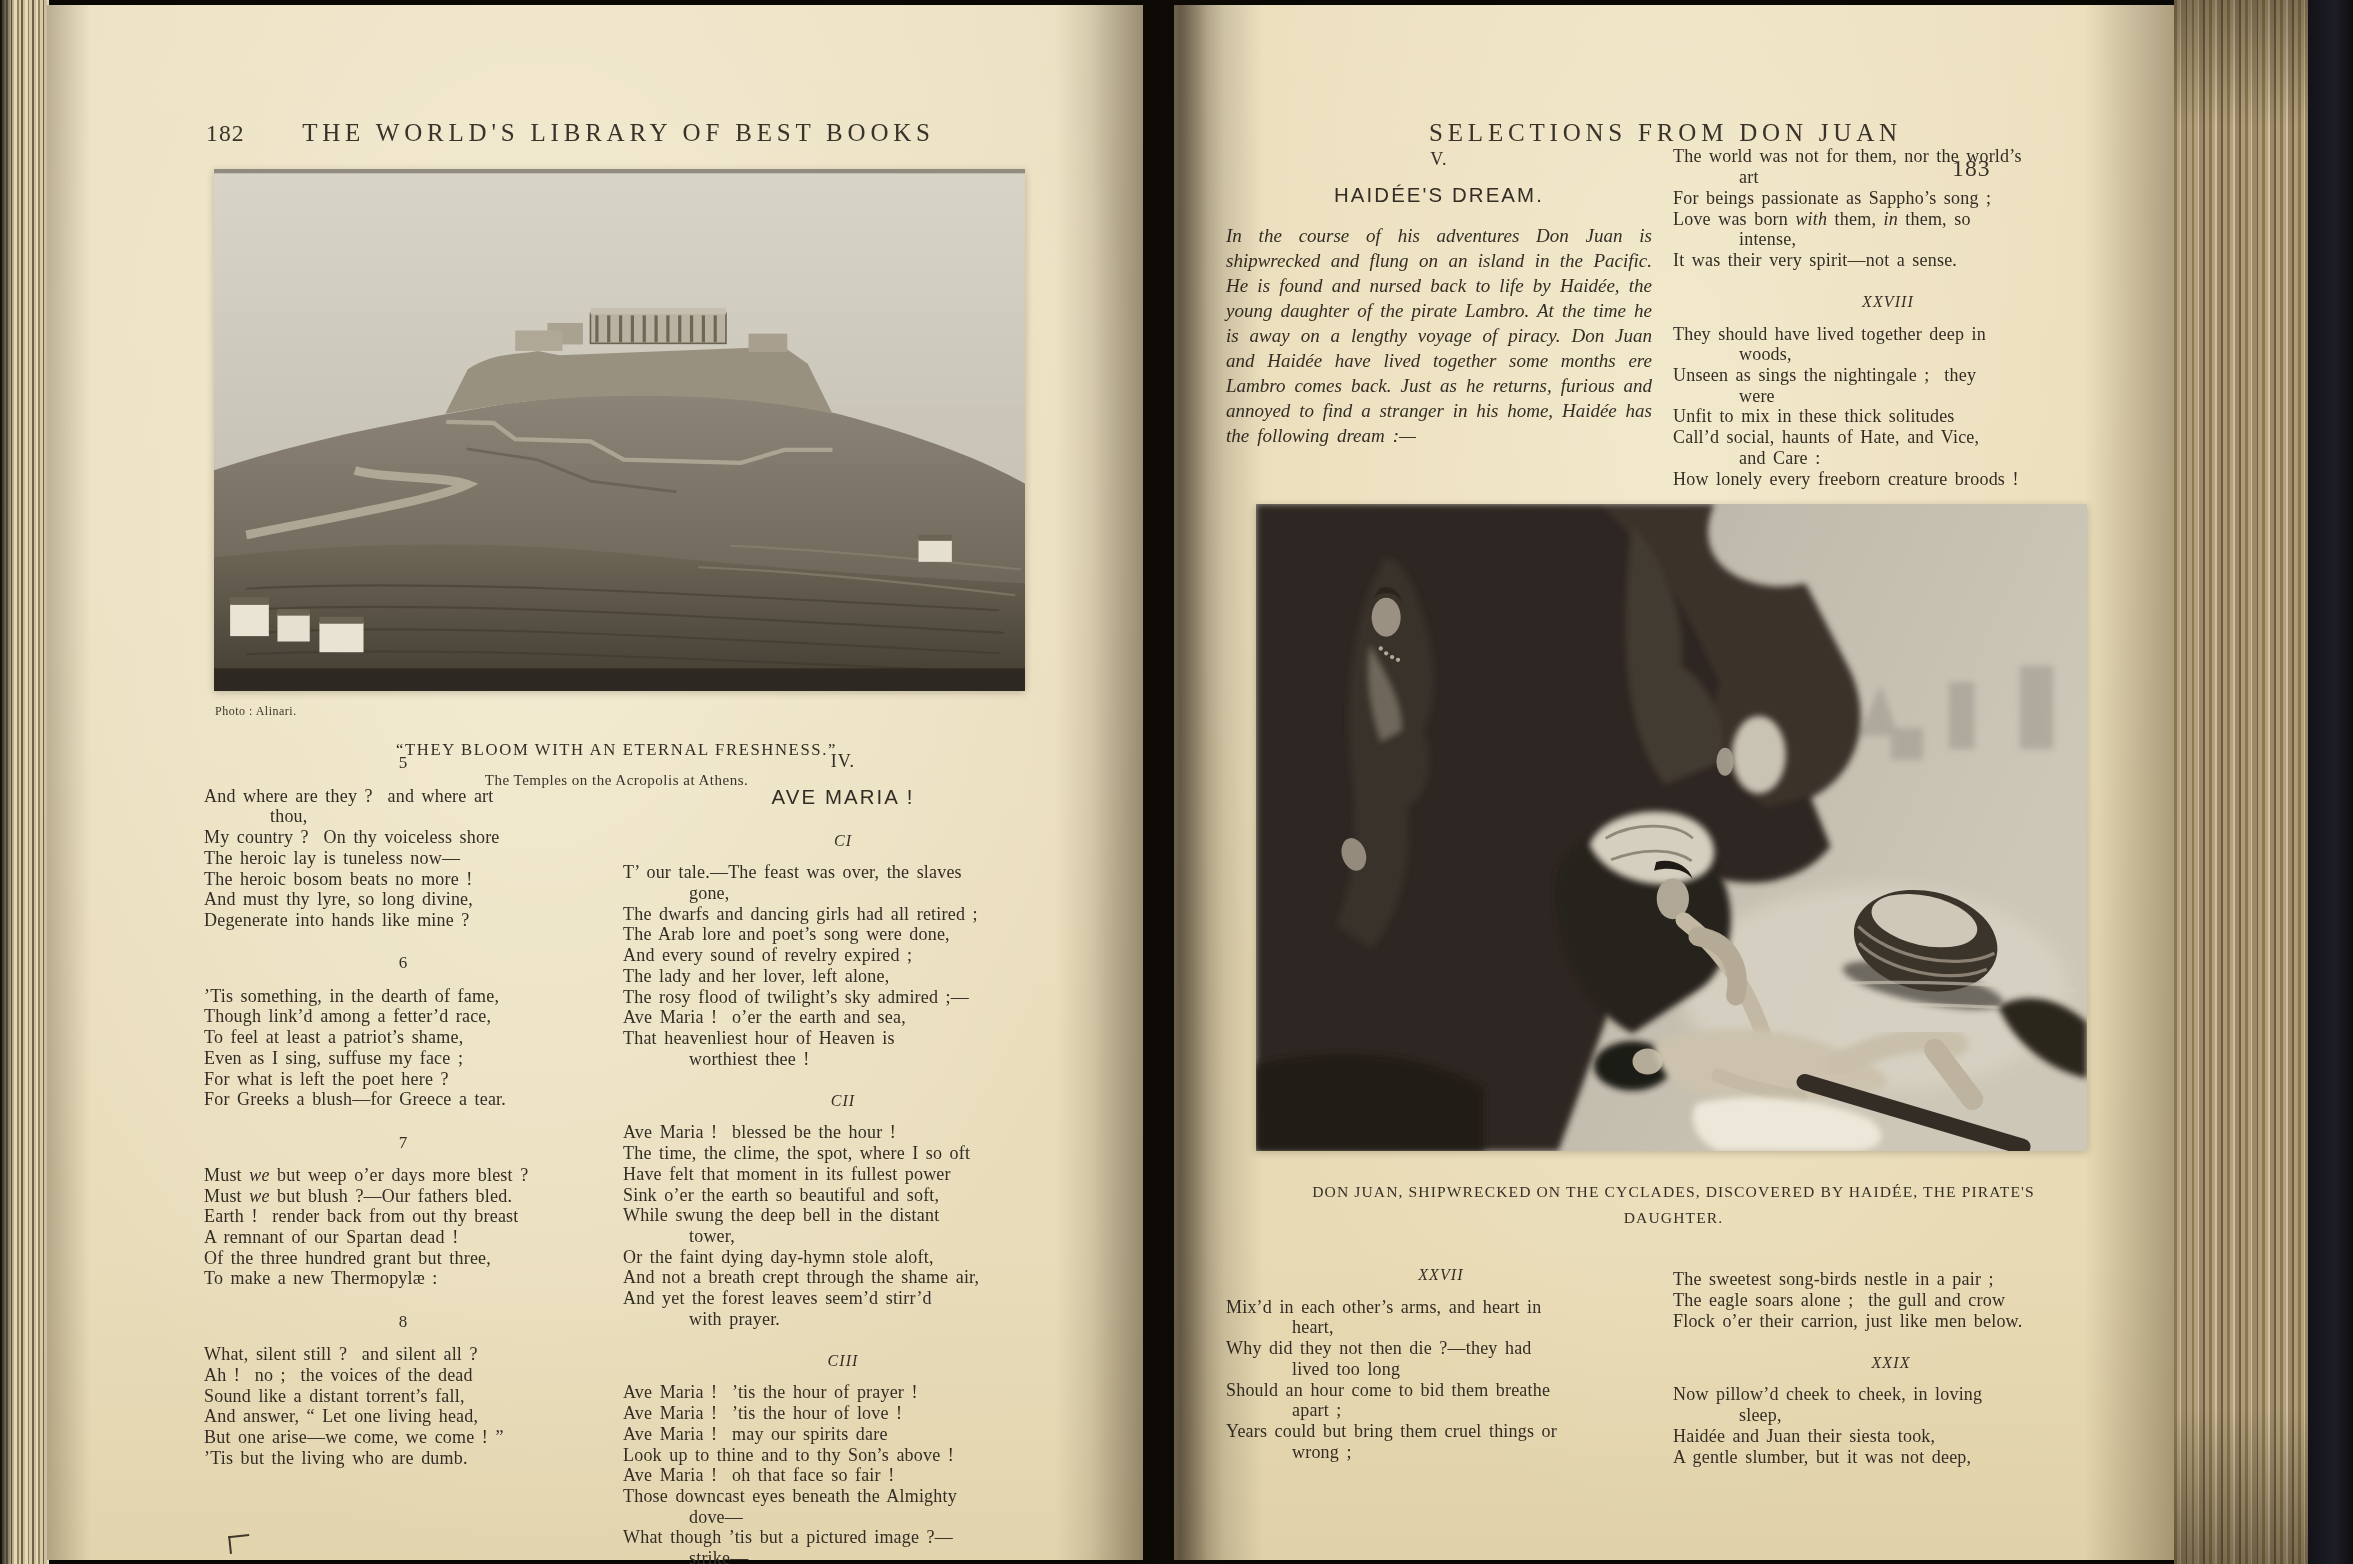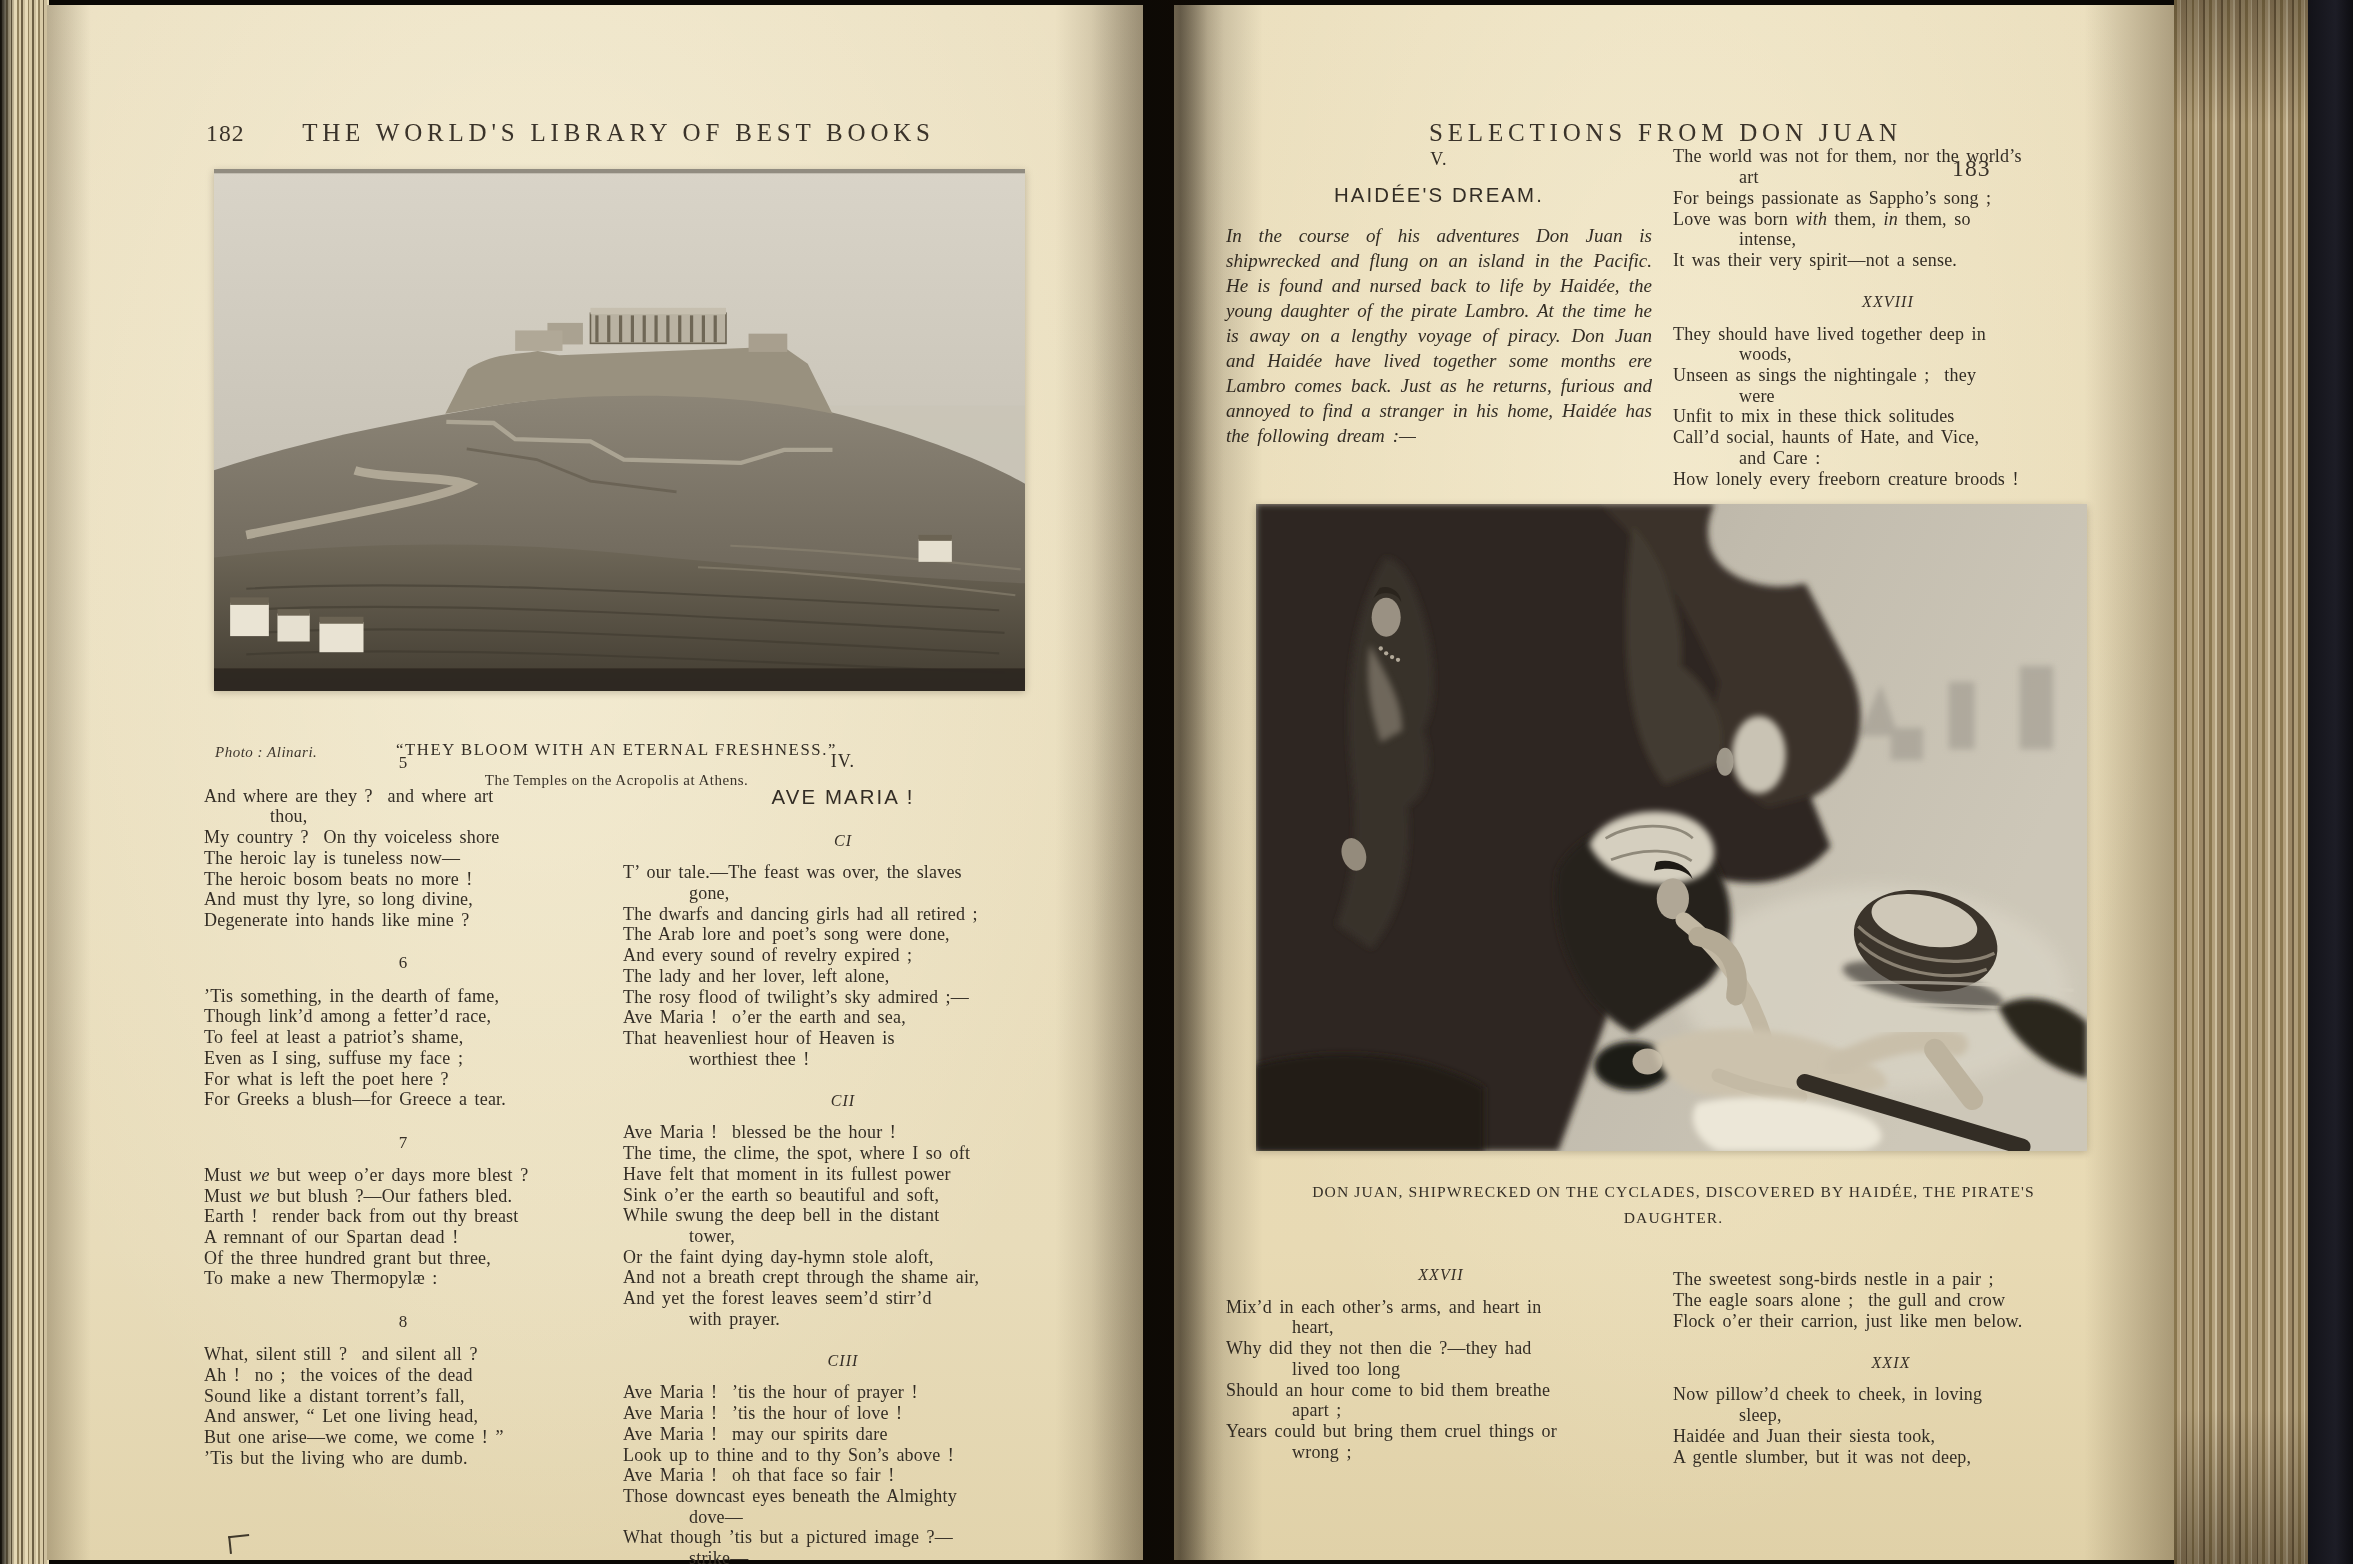--- a/index.html
+++ b/index.html
@@ -56,21 +56,21 @@
   .intro{font-style:italic;font-size:19px;line-height:25px;text-align:justify;text-align-last:left;
     word-spacing:3.2px;margin-top:7.5px;}
 
   
   #acropolis-photo{position:absolute;left:167px;top:164px;width:811px;height:522px;overflow:hidden;
     box-shadow:0 1.6px 7.5px rgba(40,28,10,.25);}
   #haidee-painting{position:absolute;left:82px;top:499px;width:831px;height:647px;overflow:hidden;
     box-shadow:0 1.6px 7.5px rgba(40,28,10,.25);}
   svg{display:block;}
 
-  .photo-credit{position:absolute;left:168px;top:699px;font-style:italic;font-size:15px;letter-spacing:0.5px;color:#3d362d;margin-top:40px;}
+  .photo-credit{position:absolute;left:168px;top:699px;font-size:12px;letter-spacing:0.5px;color:#3d362d;}
   .photo-caption{position:absolute;left:86px;top:735px;width:967px;text-align:center;
     font-size:16.7px;letter-spacing:1.6px;color:#342e26;}
   .photo-subcaption{position:absolute;left:86px;top:767px;width:967px;text-align:center;
     font-size:15px;letter-spacing:0.5px;color:#3a332a;}
 
   .painting-caption{position:absolute;left:32px;width:935px;text-align:center;color:#352f27;}
   #paint-cap1{top:1178px;font-size:15.6px;letter-spacing:1.1px;}
   #paint-cap2{top:1204px;font-size:15.6px;letter-spacing:1.1px;}
   #paint-credit{top:1236px;font-size:15px;letter-spacing:0.5px;}
 

